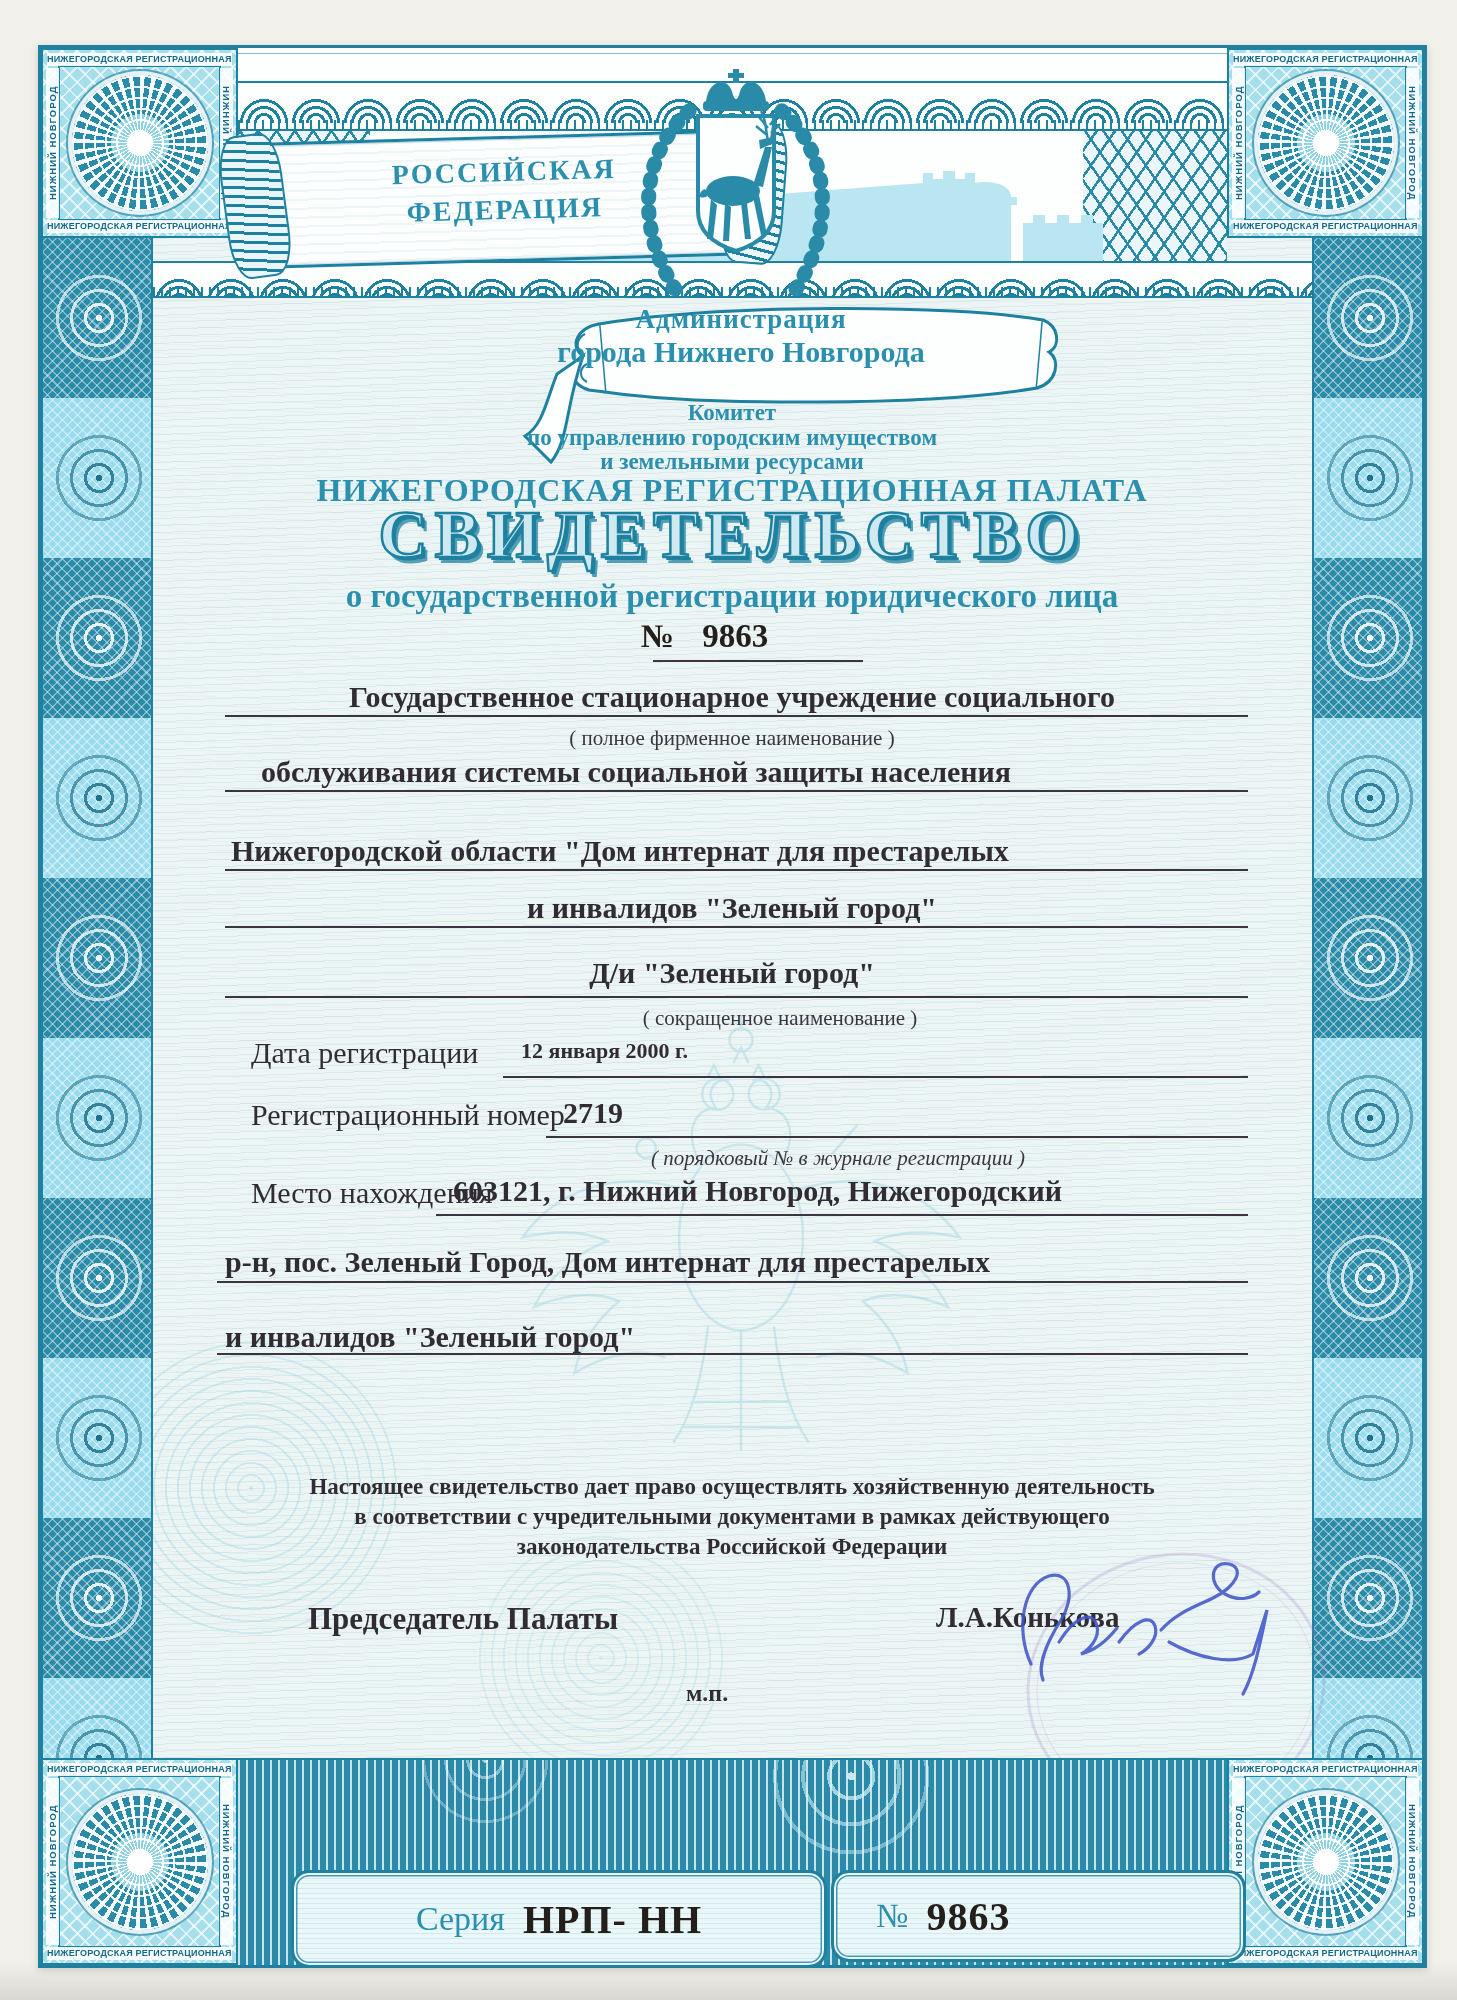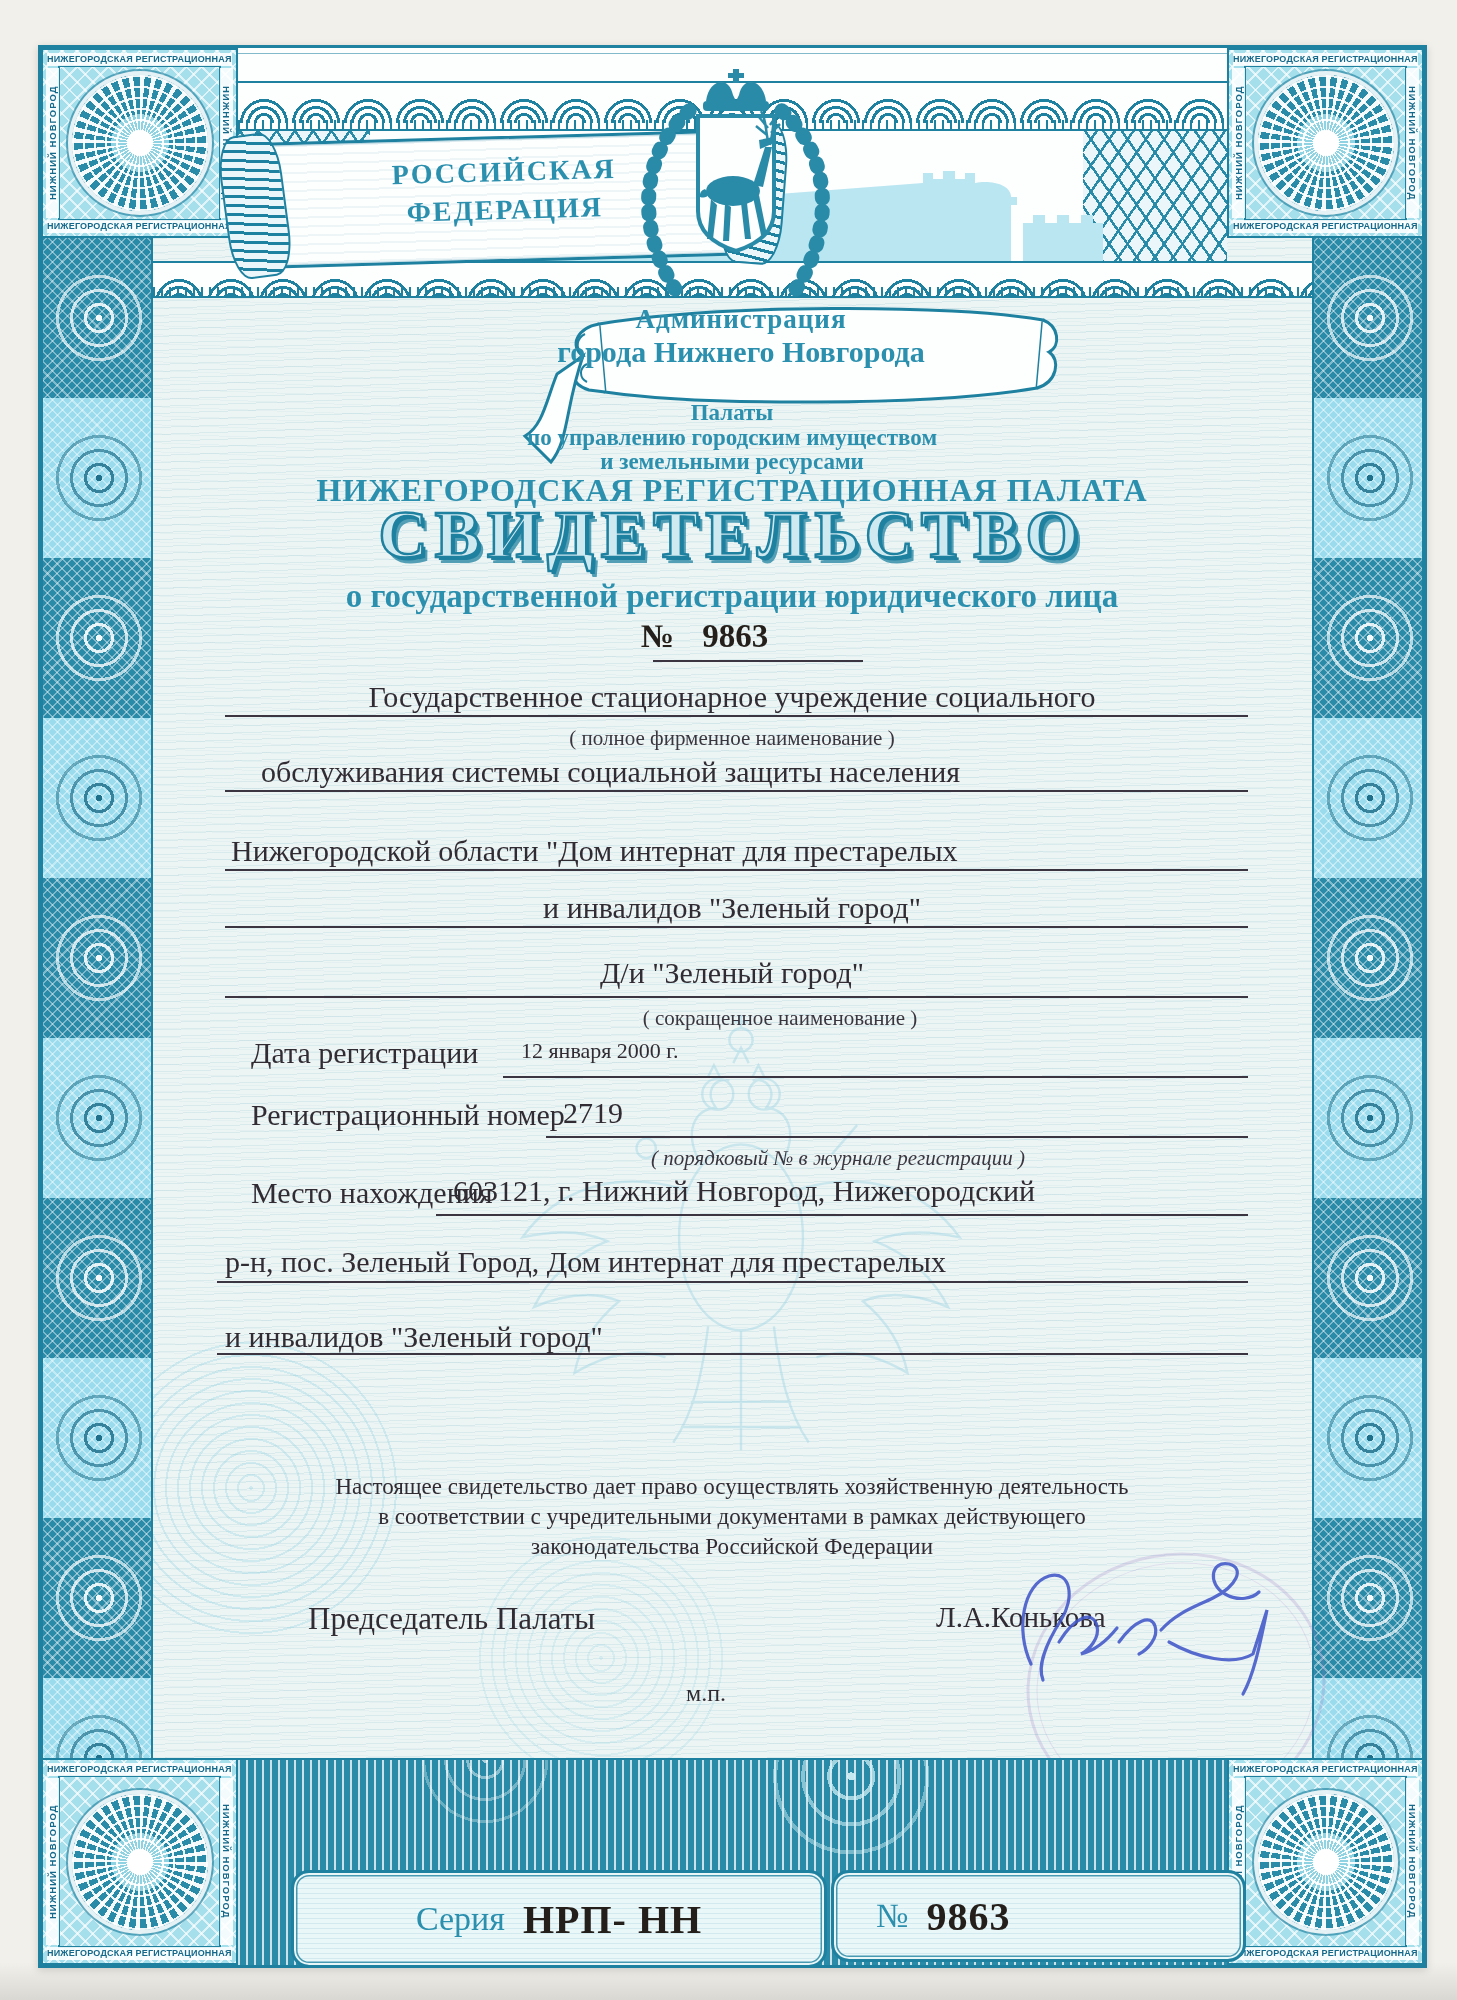--- a/index.html
+++ b/index.html
@@ -99,21 +99,21 @@
        repeating-linear-gradient(2deg,rgba(42,139,168,.05) 0 1px,rgba(255,255,255,0) 1px 9px);}
   .bg-rosette{position:absolute;border-radius:50%;z-index:0;opacity:.5;
      background:repeating-radial-gradient(circle,rgba(118,200,221,.5) 0 2px,rgba(255,255,255,0) 2px 12px);}
   .watermark{position:absolute;left:400px;top:890px;width:600px;height:560px;z-index:0;opacity:.45;}
   .scroll-svg{position:absolute;left:440px;top:240px;width:610px;height:190px;z-index:2;}
 
   .cline{position:absolute;white-space:nowrap;z-index:3;}
   .centered{left:691px;transform:translateX(-50%);}
   .t-teal{color:#2b8fae;font-weight:bold;}
   .t-dark{color:#312c33;}
-  .t-bold{font-weight:normal;}
+  .t-bold{font-weight:bold;}
   .rule{position:absolute;height:0;border-bottom:2px solid #3a3540;z-index:2;}
   .note{font-size:21px;color:#3a3640;}
 
   .big-title{font-size:68px;font-weight:bold;letter-spacing:7px;color:#cfe9f0;
      -webkit-text-stroke:2.5px #1f81a0;text-shadow:3px 3px 0 #1f81a0,5px 6px 0 rgba(31,129,160,.75);}
   .num-title{font-size:33px;font-weight:bold;color:#241f1a;}
   .num-title .nsym{margin-right:28px;}
 
   .stamp{position:absolute;left:985px;top:1505px;width:300px;height:265px;z-index:2;opacity:.75;}
   .stamp .e1,.stamp .e2{position:absolute;border-radius:50%;transform:rotate(-10deg);}
@@ -256,21 +256,21 @@
         <path d="M118 36 C 240 16 470 16 562 32 L556 100 C 450 118 220 118 124 104 Z"></path>
         <path d="M562 32 C 578 38 580 58 568 64 C 580 72 576 94 556 100"></path>
         <path d="M118 36 C 96 40 88 58 102 68 C 86 76 88 96 108 102 L124 104"></path>
         <path d="M102 68 C 84 120 88 152 70 174 L44 148 C 62 138 66 110 76 86 Z"></path>
         <path d="M104 46 C 96 50 94 60 101 64 M106 76 C 98 80 98 90 106 94" fill="none" stroke-width="2"></path>
       </g>
     </svg>
     <div class="cline t-teal" style="left:700px;top:256px;transform:translateX(-50%);font-size:27px;letter-spacing:1px;">Администрация</div>
     <div class="cline t-teal" style="left:700px;top:287px;transform:translateX(-50%);font-size:30px;">города Нижнего Новгорода</div>
 
-    <div class="cline centered t-teal" style="top:352px;font-size:23px;">Палаты</div>
+    <div class="cline centered t-teal" style="top:352px;font-size:23px;">Комитет</div>
     <div class="cline centered t-teal" style="top:377px;font-size:23px;">по управлению городским имуществом</div>
     <div class="cline centered t-teal" style="top:401px;font-size:23px;">и земельными ресурсами</div>
     <div class="cline centered t-teal" style="top:424px;font-size:32px;letter-spacing:1px;">НИЖЕГОРОДСКАЯ РЕГИСТРАЦИОННАЯ ПАЛАТА</div>
 
     <div class="cline centered big-title" style="top:447px;">СВИДЕТЕЛЬСТВО</div>
     <div class="cline centered t-teal" style="top:530px;font-size:33px;font-weight:bold;">о государственной регистрации юридического лица</div>
     <div class="cline num-title" style="left:600px;top:570px;">
       <span class="nsym">№</span><span>9863</span>
     </div>
     <div class="rule" style="left:612px;top:612px;width:210px;"></div>

